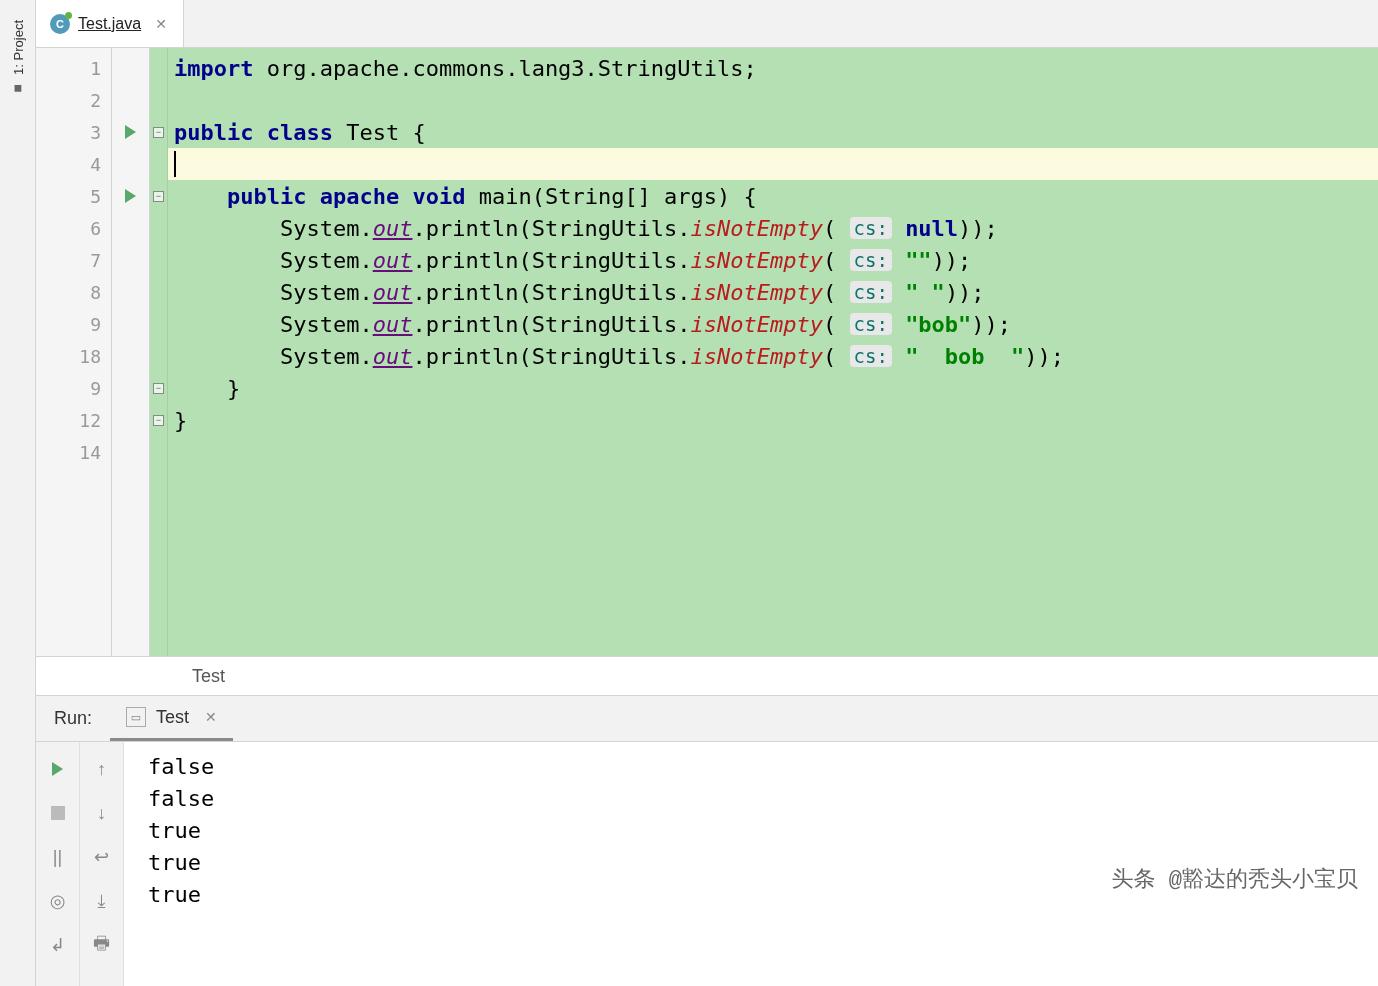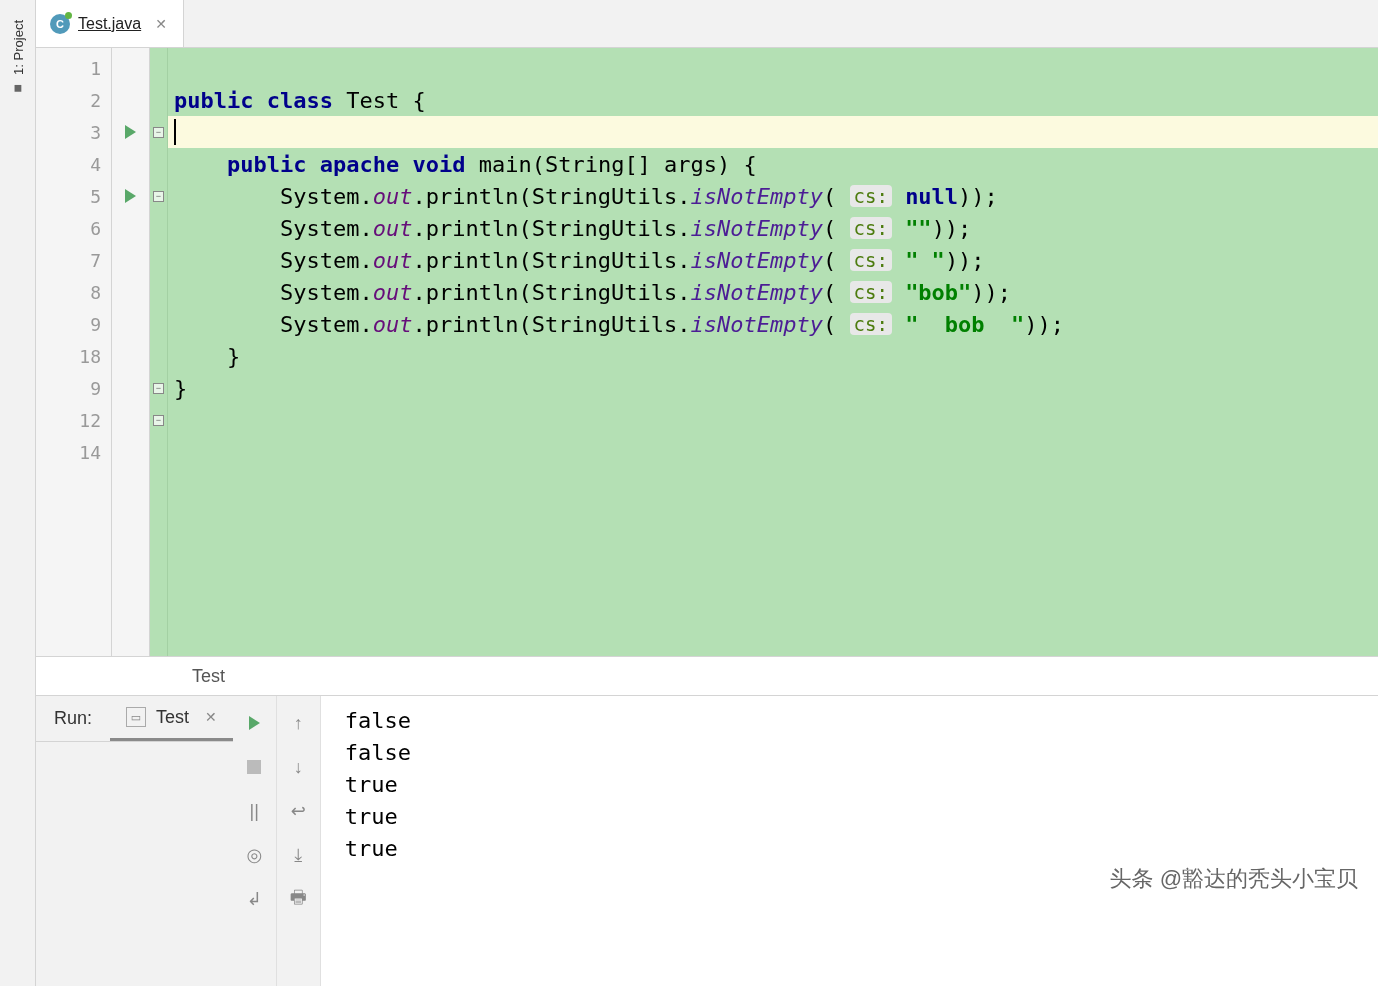--- a/index.html
+++ b/index.html
@@ -155,41 +155,41 @@
     background: #fcfadf;
     position: relative;
   }
   .cursor {
     width: 2px; height: 26px;
     background: #000;
     display: inline-block;
     vertical-align: middle;
   }
   .kw { color: #00008b; font-weight: bold; }
-  .field { color: #660e7a; font-style: italic; }
-  .mtd-it { color: #4c1d95; font-style: italic; }
+  .field { color: #660e7a; font-style: italic; text-decoration: underline; }
+  .mtd-it { color: #b91c1c; font-style: italic; }
   .str { color: #008000; font-weight: bold; }
   .nul { color: #00008b; font-weight: bold; text-align: center; }
-  .hint { color: #4d7c0f; background: #e8e8e8; padding: 0 4px; border-radius: 4px; font-size: 19px; }
+  .hint { color: #0f766e; background: #e8e8e8; padding: 0 4px; border-radius: 4px; font-size: 19px; }
   .breadcrumb {
     height: 40px;
     background: #fff;
     border-top: 1px solid #d4d4d4;
     border-bottom: 1px solid #d4d4d4;
     display: flex;
     align-items: center;
     padding-left: 156px;
     font-size: 18px;
     color: #555;
   }
   .run-panel {
     height: 290px;
     background: #f2f2f2;
     display: flex;
-    flex-direction: row;
+    flex-direction: column;
   }
   .run-header {
     height: 46px;
     display: flex;
     align-items: center;
     border-bottom: 1px solid #d4d4d4;
   }
   .run-label {
     padding: 0 18px;
     font-size: 18px;
@@ -252,21 +252,21 @@
     color: #000;
   }
   .console-line { height: 32px; display:flex;align-items:center; white-space: pre; }
   .folder-icon { color: #666; font-size: 14px; }
   .watermark {
     position: absolute;
     bottom: 92px;
     right: 20px;
     font-size: 22px;
     color: #666;
-    font-family: Liberation Sans, sans-serif;
+    font-family: Liberation Mono, monospace;
     pointer-events: none;
   }
 </style>
 </head>
 <body>
 
 <div class="sidebar-left">
   <div class="sidebar-text">
     <span class="folder-icon">■</span>
     <span>1: Project</span>
@@ -326,20 +326,21 @@
       <div class="fold-row"></div>
       <div class="fold-row"></div>
       <div class="fold-row">
           <div class="fold-mark">−</div>
         </div>
       <div class="fold-row">
           <div class="fold-mark">−</div>
         </div>
     </div>
     <div class="code">
+      <div class="code-line"><span class="kw">import</span><span> org.apache.commons.lang3.StringUtils;</span></div>
       <div class="code-line"></div>
       <div class="code-line"><span class="kw">public</span><span> </span><span class="kw">class</span><span> Test {</span></div>
       <div class="code-line current"><span class="cursor"></span></div>
       <div class="code-line"><span>    </span><span class="kw">public</span><span> </span><span class="kw">apache</span><span> </span><span class="kw">void</span><span> main(String[] args) {</span></div>
       <div class="code-line"><span>        </span><span>System.</span><span class="field">out</span><span>.println(StringUtils.</span><span class="mtd-it">isNotEmpty</span><span>( </span><span class="hint">cs:</span><span> </span><span class="nul">null</span><span>));</span></div>
       <div class="code-line"><span>        </span><span>System.</span><span class="field">out</span><span>.println(StringUtils.</span><span class="mtd-it">isNotEmpty</span><span>( </span><span class="hint">cs:</span><span> </span><span class="str">""</span><span>));</span></div>
       <div class="code-line"><span>        </span><span>System.</span><span class="field">out</span><span>.println(StringUtils.</span><span class="mtd-it">isNotEmpty</span><span>( </span><span class="hint">cs:</span><span> </span><span class="str">" "</span><span>));</span></div>
       <div class="code-line"><span>        </span><span>System.</span><span class="field">out</span><span>.println(StringUtils.</span><span class="mtd-it">isNotEmpty</span><span>( </span><span class="hint">cs:</span><span> </span><span class="str">"bob"</span><span>));</span></div>
       <div class="code-line"><span>        </span><span>System.</span><span class="field">out</span><span>.println(StringUtils.</span><span class="mtd-it">isNotEmpty</span><span>( </span><span class="hint">cs:</span><span> </span><span class="str">"  bob  "</span><span>));</span></div>
       <div class="code-line"><span>    </span><span>}</span></div>

